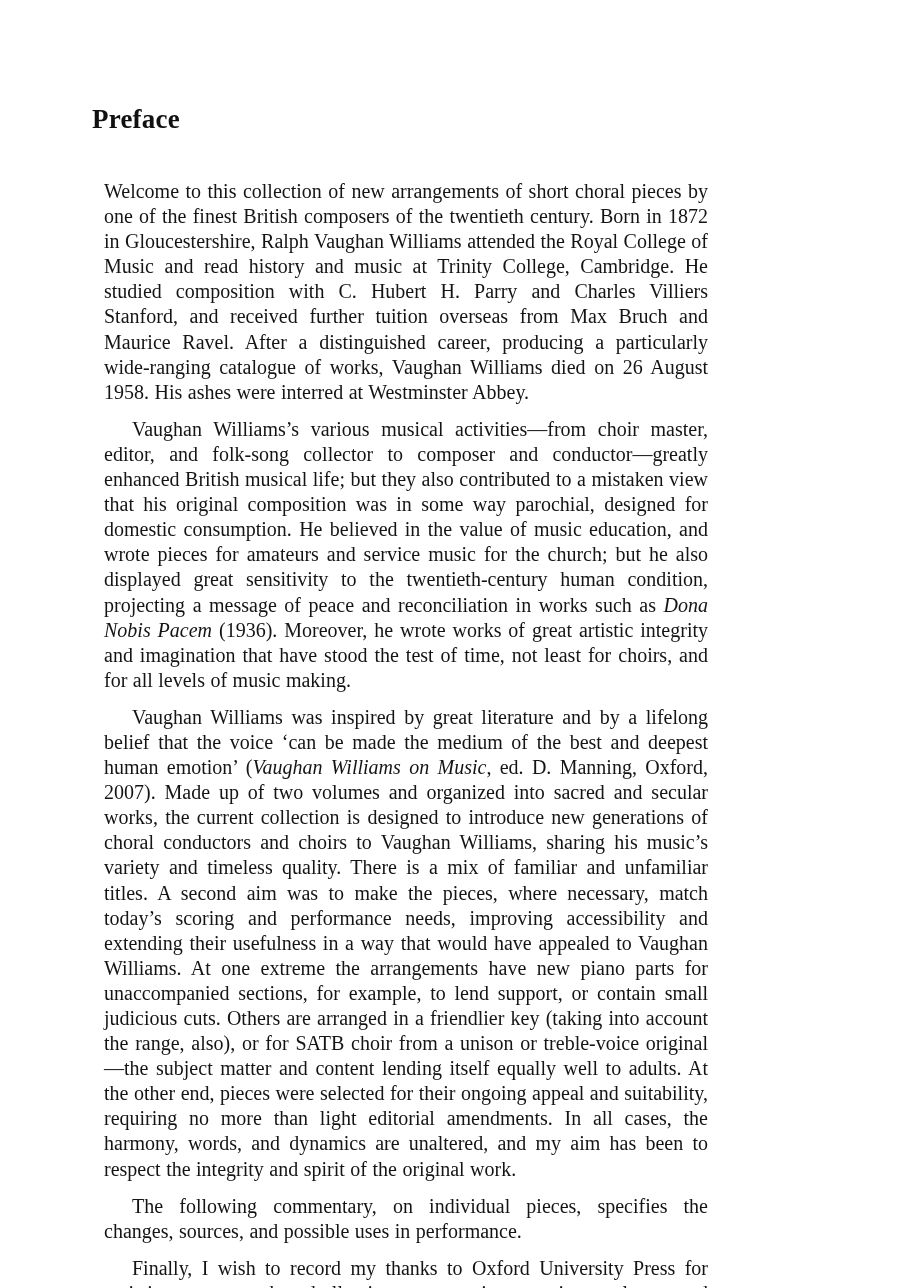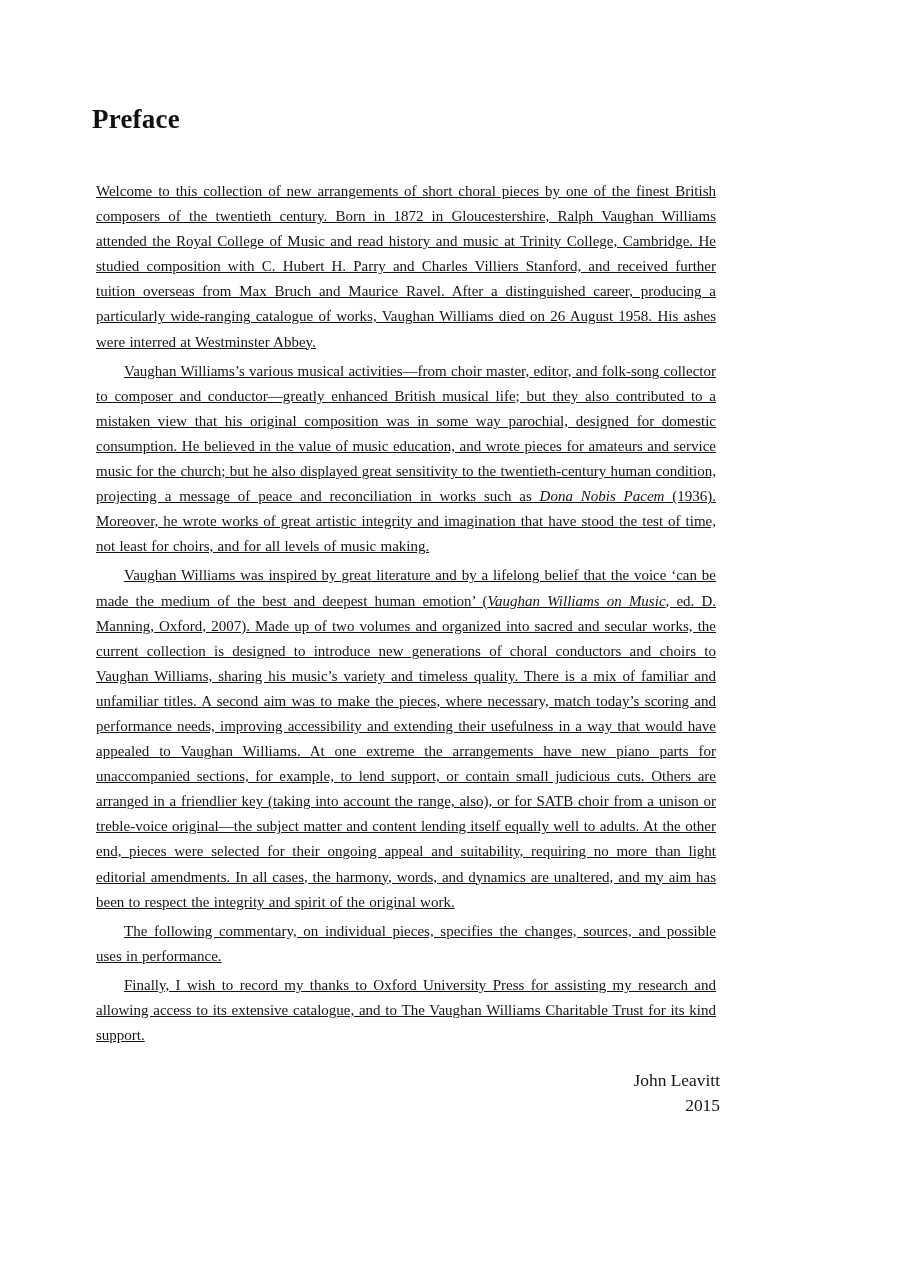--- a/index.html
+++ b/index.html
@@ -21,26 +21,25 @@
     padding: 104px 92px 0 92px;
   }
   .title {
     font-size: 27px;
     font-weight: 700;
     letter-spacing: 0.2px;
     margin: 0 0 44px 0;
     color: #111111;
   }
   .body-text .para {
-    margin: 4px;
-    font-size: 15px;
+    margin: 12px;
+    font-size: 20px;
     line-height: 25.1px;
     text-align: justify;
     word-spacing: 0.5px;
-    text-decoration: underline;
   }
   .body-text .para.indent {
     text-indent: 28px;
   }
   .body-text em {
     font-style: italic;
   }
   .signature {
     margin-top: 20px;
     text-align: right;

